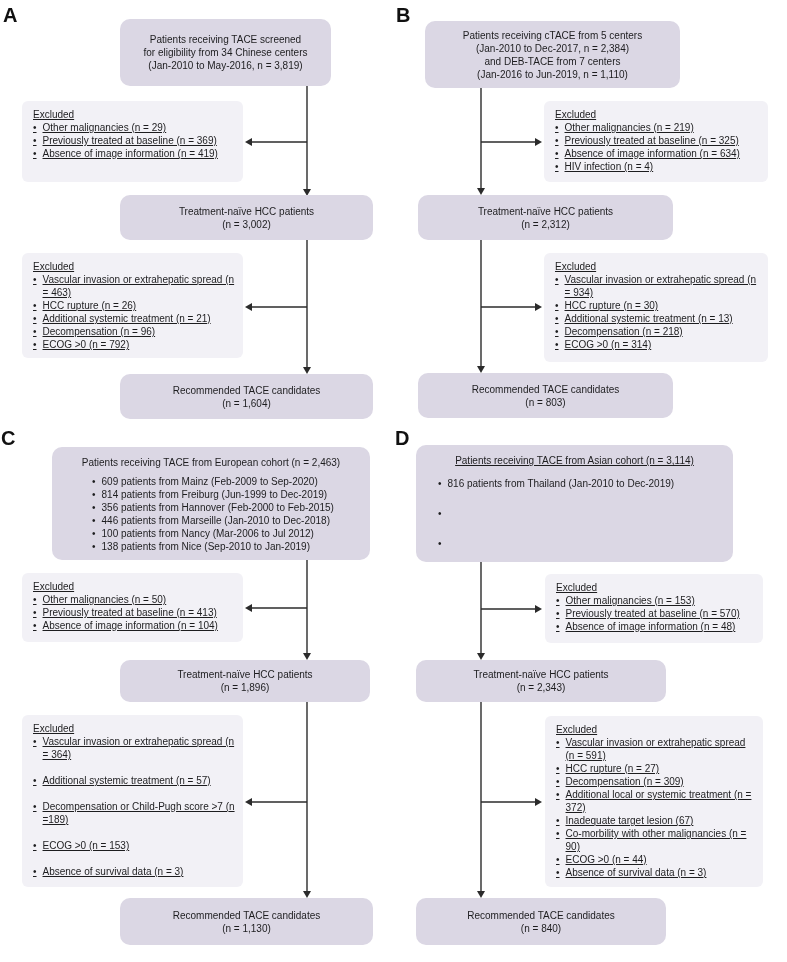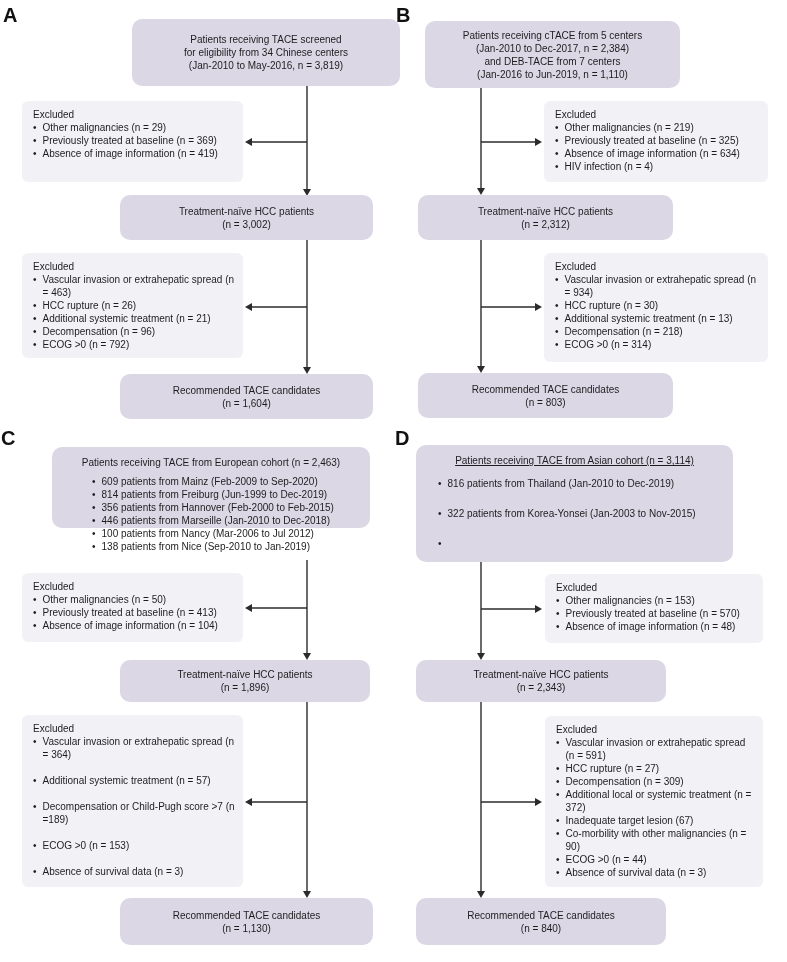--- a/index.html
+++ b/index.html
@@ -20,21 +20,21 @@
     box-sizing:border-box;font-size:10px;line-height:13px;padding:9px 10px 6px 10px;
   }
   .srcbox .src-title{text-align:center;margin-bottom:6px;}
   .srcbox ul{list-style:none;margin:0;padding:0 0 0 30px;}
   .srcbox.wide-indent ul{padding-left:12px;}
   .srcbox li{display:flex;gap:6px;}
   .srcbox.spaced .src-title{margin-bottom:10px;text-decoration:underline;}
   .srcbox.spaced li + li{margin-top:17px;}
   .exclbox{
     position:absolute;background:#f2f1f6;border-radius:6px;
-    box-sizing:border-box;font-size:10px;line-height:13px;padding:7px 8px 11px 11px;
+    box-sizing:border-box;font-size:10px;line-height:13px;padding:7px 8px 11px 11px;text-decoration:underline;
   }
   .excl-title{margin:0 0 0 0;}
   .exclbox ul{list-style:none;margin:0;padding:0;}
   .exclbox li{display:flex;gap:6px;}
   .exclbox.spaced li + li{margin-top:13px;}
   .blt{flex:0 0 auto;}
   svg.arrows{position:absolute;left:0;top:0;}
   svg.arrows path{stroke:#2b2b2b;stroke-width:1.4;fill:none;}
   svg.arrows polygon{fill:#2b2b2b;stroke:none;}
 </style>
@@ -85,21 +85,21 @@
       <polygon points="535,605 535,613 542,609"></polygon>
       <path d="M481 702 V892"></path>
       <polygon points="477,891 485,891 481,898"></polygon>
       <path d="M481 802 H537"></path>
       <polygon points="535,798 535,806 542,802"></polygon>
     </g>
   </svg>
 
   <div class="panel-label" style="left:3px;top:5px">A</div>
 
-  <div class="mainbox" style="left:132px;top:19px;width:268px;height:67px">
+  <div class="mainbox" style="left:120px;top:19px;width:211px;height:67px">
     <div>Patients receiving TACE screened</div>
     <div>for eligibility from 34 Chinese centers</div>
     <div>(Jan-2010 to May-2016, n = 3,819)</div>
   </div>
 
   <div class="exclbox" style="left:22px;top:101px;width:221px;height:81px">
     <div class="excl-title">Excluded</div>
     <ul>
       <li>
           <span class="blt">•</span>
@@ -214,21 +214,21 @@
     </ul>
   </div>
 
   <div class="mainbox" style="left:418px;top:373px;width:255px;height:45px">
     <div>Recommended TACE candidates</div>
     <div>(n = 803)</div>
   </div>
 
   <div class="panel-label" style="left:1px;top:428px">C</div>
 
-  <div class="srcbox" style="left:52px;top:447px;width:318px;height:81px">
+  <div class="srcbox" style="left:52px;top:447px;width:318px;height:113px">
     <div class="src-title">Patients receiving TACE from European cohort (n = 2,463)</div>
     <ul>
       <li>
           <span class="blt">•</span>
           <span>609 patients from Mainz (Feb-2009 to Sep-2020)</span>
         </li>
       <li>
           <span class="blt">•</span>
           <span>814 patients from Freiburg (Jun-1999 to Dec-2019)</span>
         </li>
@@ -309,21 +309,20 @@
 
   <div class="srcbox spaced wide-indent" style="left:416px;top:445px;width:317px;height:117px">
     <div class="src-title">Patients receiving TACE from Asian cohort (n = 3,114)</div>
     <ul>
       <li>
           <span class="blt">•</span>
           <span>816 patients from Thailand (Jan-2010 to Dec-2019)</span>
         </li>
       <li>
           <span class="blt">•</span>
-          <span>322 patients from Korea-Yonsei (Jan-2003 to Nov-2015)</span>
         </li>
       <li>
           <span class="blt">•</span>
         </li>
     </ul>
   </div>
 
   <div class="exclbox" style="left:545px;top:574px;width:218px;height:69px">
     <div class="excl-title">Excluded</div>
     <ul>

